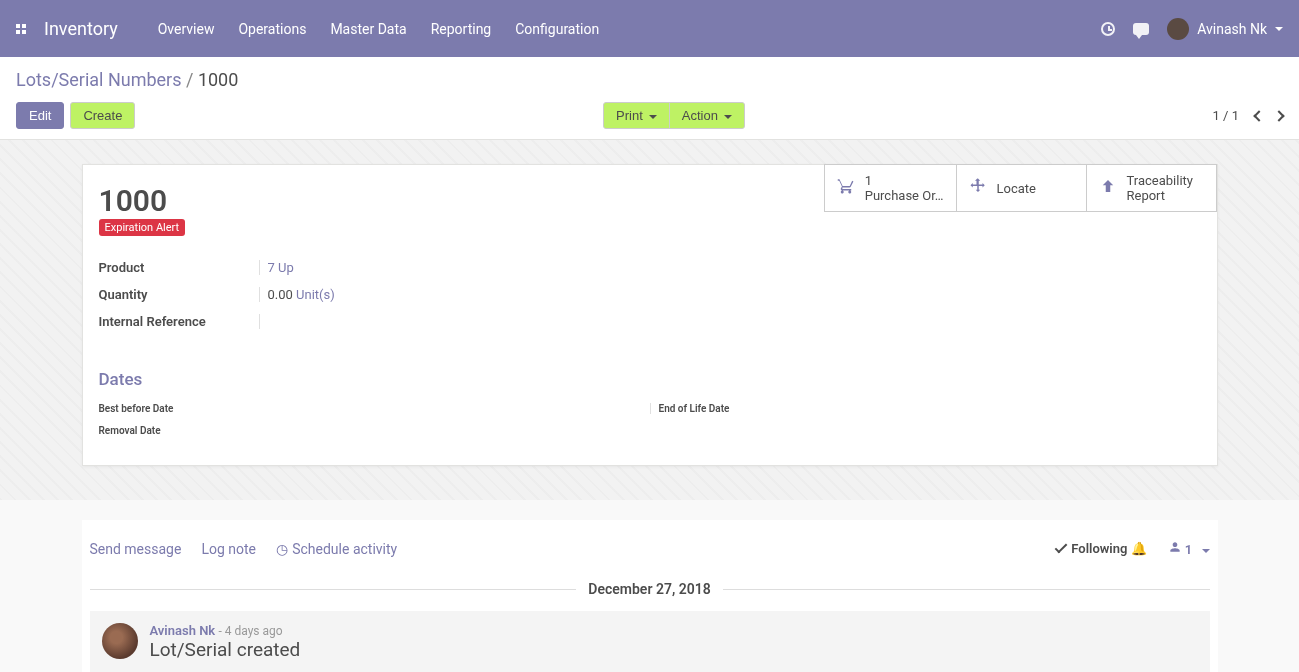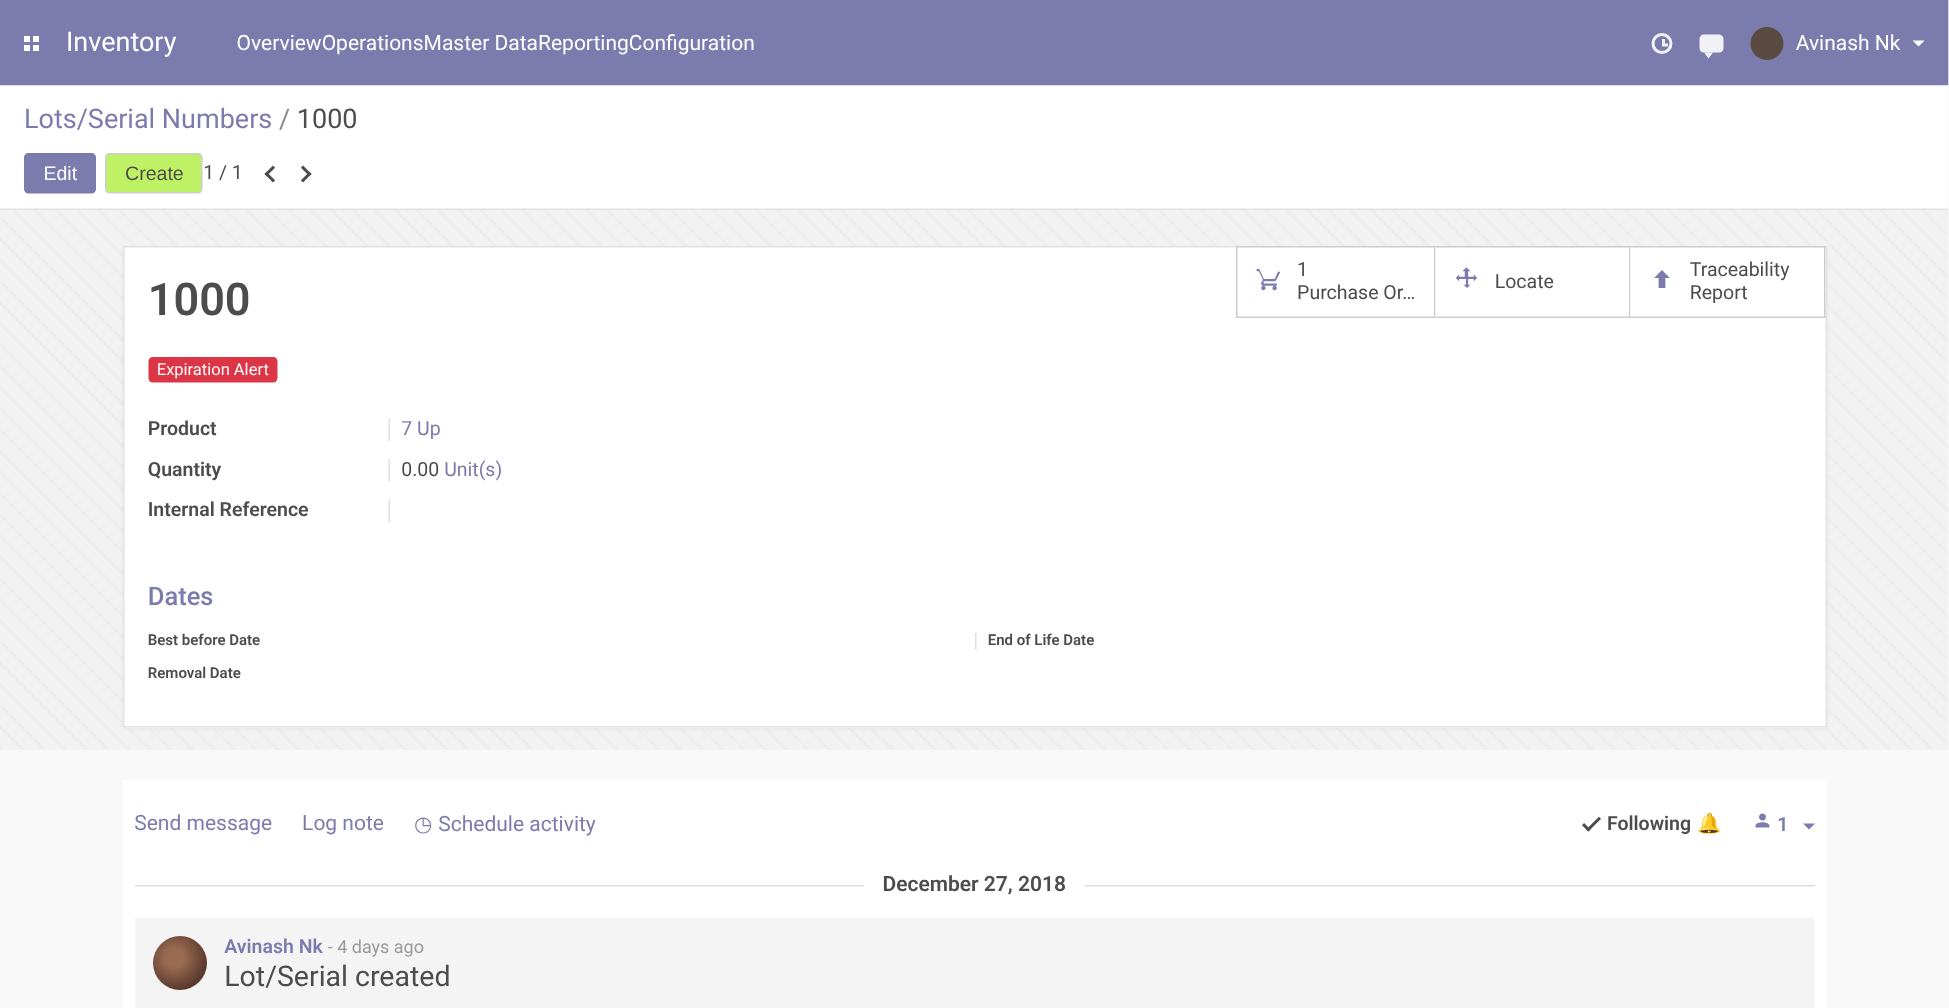--- a/index.html
+++ b/index.html
@@ -2,21 +2,21 @@
 <html><head>
 <meta charset="utf-8">
 <style>
 * { box-sizing: border-box; margin: 0; padding: 0; }
 body { font-family: -apple-system, BlinkMacSystemFont, "Segoe UI", Roboto, sans-serif; font-size: 13px; color: #4c4c4c; background: #f9f9f9; }
 
 .top-nav { background: #7c7bad; color: #fff; display: flex; align-items: center; height: 57px; padding: 0 16px; }
 .nav-apps-icon { display: grid; grid-template-columns: repeat(2,4px); grid-template-rows: repeat(2,4px); gap: 2px; margin-right: 18px; cursor: pointer; }
 .nav-apps-icon span { background: #fff; }
 .nav-title { font-size: 18px; font-weight: 400; margin-right: 40px; }
-.nav-menu { display: flex; flex: 1; }
+.nav-menu { display: flex; gap: 24px; flex: 1; }
 .nav-menu a { color: #fff; text-decoration: none; font-size: 14px; }
 .nav-right { display: flex; align-items: center; gap: 18px; }
 .nav-right .icon { color: #fff; opacity: 0.9; cursor: pointer; }
 .user-area { display: flex; align-items: center; gap: 8px; cursor: pointer; color: #fff; font-size: 14px; }
 .avatar-small { width: 22px; height: 22px; border-radius: 50%; background: #5a4a42; display: inline-block; }
 .caret-down { width: 0; height: 0; border-left: 4px solid transparent; border-right: 4px solid transparent; border-top: 4px solid #fff; }
 
 .subheader { background: #fff; padding: 12px 16px 10px; border-bottom: 1px solid #e2e2e0; }
 .breadcrumb { font-size: 18px; color: #7c7bad; margin-bottom: 12px; }
 .breadcrumb .sep { color: #888; margin: 0; }
@@ -43,21 +43,21 @@
 
 .button-box { float: right; display: flex; margin-top: -1px; }
 .stat-btn { border: 1px solid #ccc; border-left: none; padding: 8px 12px; display: flex; align-items: center; gap: 10px; min-width: 130px; text-align: left; cursor: pointer; background: #fff; }
 .stat-btn:first-child { border-left: 1px solid #ccc; }
 .stat-icon { color: #7c7bad; font-size: 16px; }
 .stat-text .line1 { font-size: 13px; color: #4c4c4c; }
 .stat-text .line2 { font-size: 13px; color: #4c4c4c; }
 
 .title-block { padding: 18px 16px 8px; clear: left; }
 .h1 { font-size: 30px; font-weight: 600; color: #4c4c4c; }
-.badge-alert { display: inline-block; background: #dc3545; color: #fff; font-size: 11px; padding: 2px 6px; border-radius: 3px; margin-top: 20px; }
+.badge-alert { display: inline-block; background: #dc3545; color: #fff; font-size: 11px; padding: 2px 6px; border-radius: 3px; margin-top: 1px; }
 
 .fields { padding: 10px 16px; }
 .field-row { display: flex; padding: 6px 0; }
 .field-row .label { width: 160px; font-weight: 600; font-size: 13px; color: #4c4c4c; }
 .field-row .value { border-left: 1px solid #e0e0e0; padding-left: 8px; font-size: 13px; }
 .link { color: #7c7bad; text-decoration: none; }
 
 .section-title { color: #7c7bad; font-size: 17px; font-weight: 500; padding: 24px 16px 8px; }
 .dates-grid { display: flex; padding: 0 16px; gap: 0; }
 .dates-col { flex: 1; }
@@ -129,20 +129,26 @@
   <div class="breadcrumb">
     <a>Lots/Serial Numbers</a>
     <span class="sep">/</span>
     <span class="crumb-current">1000</span>
   </div>
   <div class="ctrl-row">
     <div class="ctrl-left">
       <button class="btn btn-primary">Edit</button>
       <button class="btn">Create</button>
     </div>
+    <div class="ctrl-center">
+      <div class="btn-group">
+        <button class="btn"><span>Print</span><span class="dd-caret"></span></button>
+        <button class="btn"><span>Action</span><span class="dd-caret"></span></button>
+      </div>
+    </div>
     <div class="ctrl-right">
       <span>1 / 1</span>
       <div class="pager-arrows">
         <span class="chev chev-left"></span>
         <span class="chev chev-right"></span>
       </div>
     </div>
   </div>
 </div>
 

